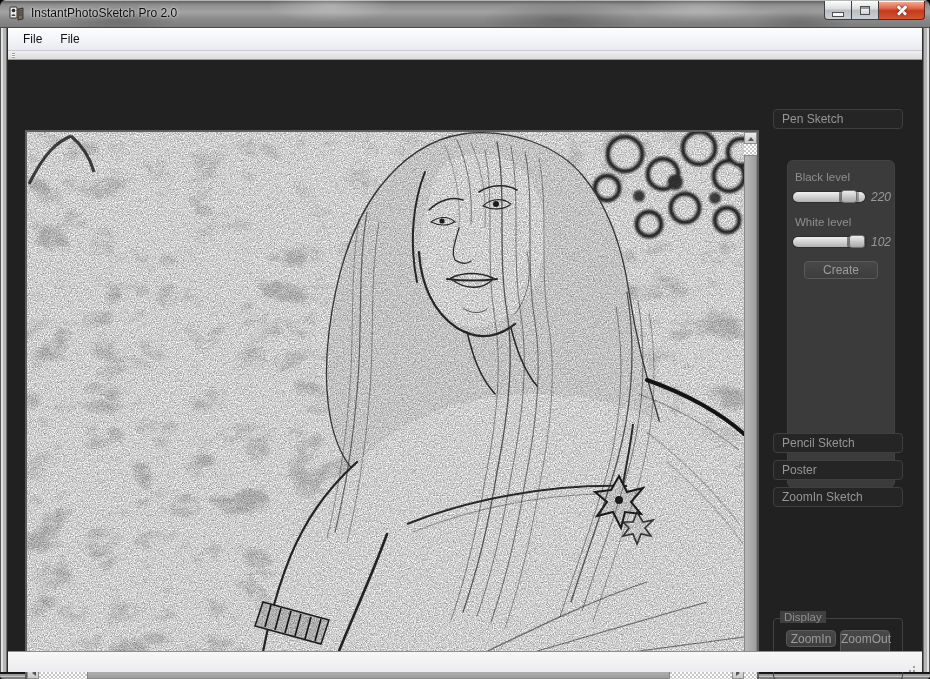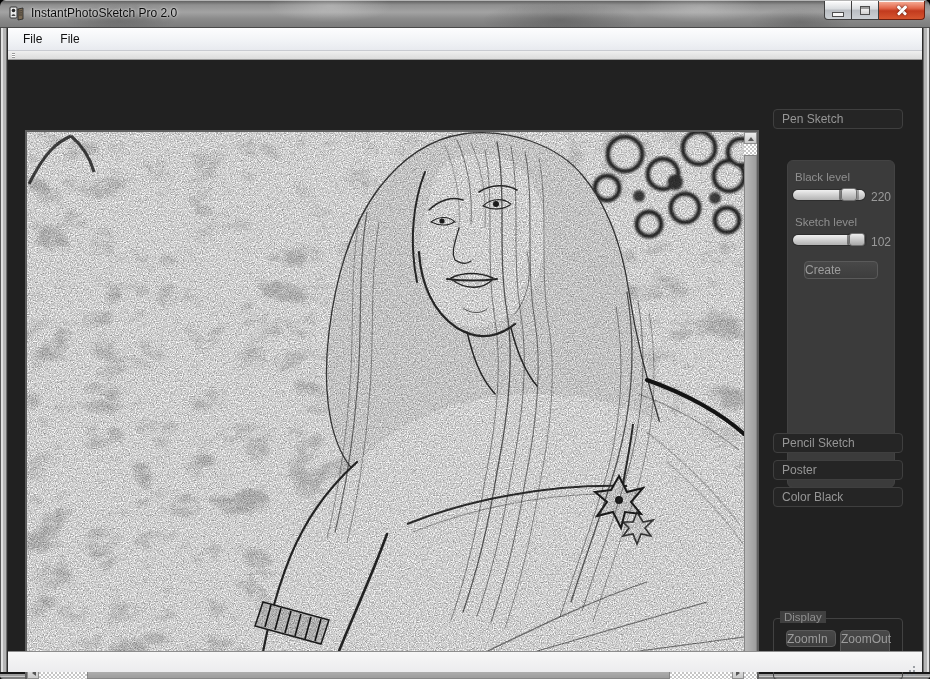--- a/index.html
+++ b/index.html
@@ -115,34 +115,34 @@
   .side-header{
     position:absolute; left:765px; width:130px; height:20px;
     background:#252525; border:1px solid #3f3f3f; border-radius:4px;
     color:#969696; font-size:12px; line-height:18px; padding-left:8px;
   }
   .pen-panel{
     position:absolute; left:779px; top:100px; width:108px; height:328px;
     background:#3b3b3b; border:1px solid #434343; border-radius:6px; padding:8px 5px 16px 5px;
   }
   .ctl-label{ display:block; color:#8f8f8f; font-size:11.5px; margin:2px 0 7px 2px; }
-  .slider-row{ display:flex; margin-bottom:12px; }
+  .slider-row{ display:flex; align-items:center; margin-bottom:12px;font-style:italic; }
   .slider-track{
     position:relative; width:72px; height:10px; border-radius:5px; flex:none;
     background:linear-gradient(180deg,#f0f0f0,#b2b2b2); box-shadow:0 0 0 1px #2d2d2d;
   }
   .slider-handle{
     position:absolute; top:-2px; width:16px; height:13px; border-radius:3px;
     background:linear-gradient(180deg,#ececec,#a8a8a8); border:1px solid #6f6f6f;
     box-shadow:-2px 0 0 rgba(45,45,45,.55), 2px 0 0 rgba(45,45,45,.35);
   }
   .slider-value{ color:#9a9a9a; font-size:12px; margin-left:6px; }
   .dark-btn{
     background:linear-gradient(180deg,#484848,#3d3d3d); border:1px solid #5a5a5a; border-radius:4px;
-    color:#9c9c9c; font-size:12px; text-align:left; line-height:16px;
+    color:#9c9c9c; font-size:12px; text-align:center; line-height:16px;
   }
   .create-btn{ display:block; width:74px; height:18px; margin:6px auto 0 auto; }
   .display-group{
     position:absolute; left:765px; top:558px; width:130px; height:62px;
     border:1px solid #424242; border-radius:4px;
   }
   .display-label{ position:absolute; left:6px; top:-8px; background:#404040; padding:0 4px;
     color:#8f8f8f; font-size:11.5px; }
   .zoomin-btn{ position:absolute; left:12px; top:11px; width:50px; height:17px; }
   .zoomout-btn{ position:absolute; left:66px; top:11px; width:50px; height:26px; }
@@ -360,33 +360,33 @@
     <div class="side-header" style="top:13px;margin-top:36px;">Pen Sketch</div>
 
     <div class="pen-panel">
       <span class="ctl-label">Black level</span>
       <div class="slider-row">
         <div class="slider-track">
           <div class="slider-handle" style="left: calc(86.2745% - 13.8039px);"></div>
         </div>
         <span class="slider-value">220</span>
       </div>
-      <span class="ctl-label">Sketch level</span>
+      <span class="ctl-label">White level</span>
       <div class="slider-row">
         <div class="slider-track">
           <div class="slider-handle" style="left: calc(100% - 16px);"></div>
         </div>
         <span class="slider-value">102</span>
       </div>
       <div class="dark-btn create-btn">Create</div>
     </div>
 
     <div class="side-header" style="top:373px;">Pencil Sketch</div>
     <div class="side-header" style="top:400px;">Poster</div>
-    <div class="side-header" style="top:427px;">Color Black</div>
+    <div class="side-header" style="top:427px;">ZoomIn Sketch</div>
 
     <div class="display-group">
       <span class="display-label">Display</span>
       <div class="dark-btn zoomin-btn">ZoomIn</div>
       <div class="dark-btn zoomout-btn">ZoomOut</div>
       <div class="dark-btn origsketch-btn">Original/Sketch</div>
     </div>
   </div>
 
   <div class="statusbar">

